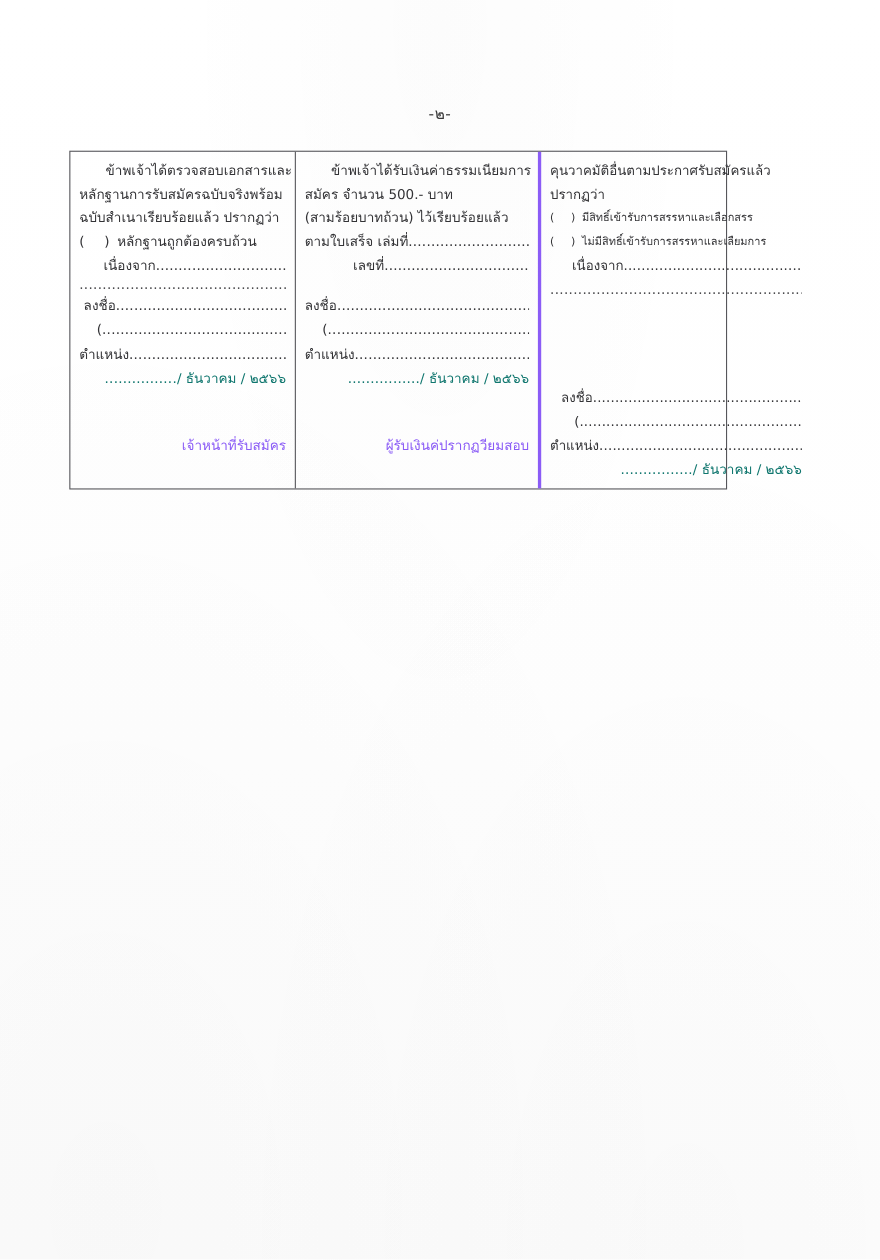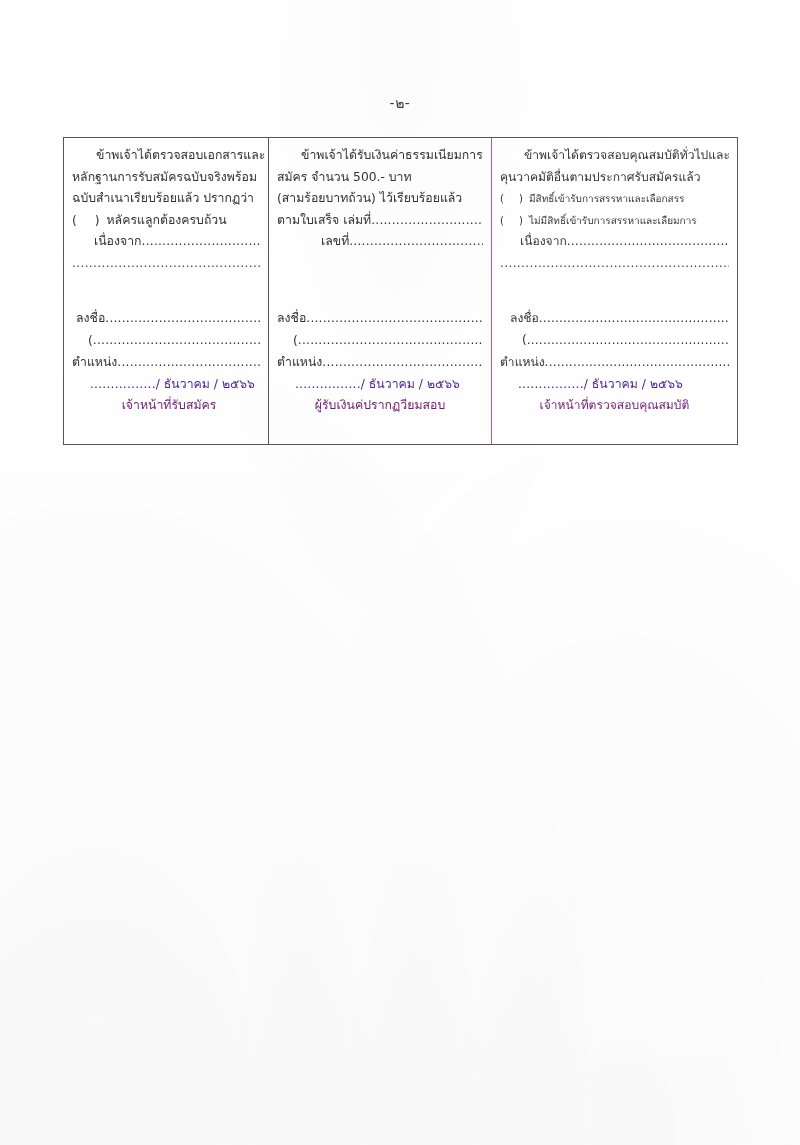--- a/index.html
+++ b/index.html
@@ -40,36 +40,36 @@
     font-size: 14px;
     letter-spacing: 0.5px;
     color: #3a3a3a;
   }
 
   
   .form-table {
     position: absolute;
     left: 63px;
     top: 137px;
-    width: 675px;
+    width: 598px;
     height: 308px;
     border: 1px solid #56565a;
     display: flex;
     box-sizing: border-box;
     background: transparent;
   }
   .form-col {
     box-sizing: border-box;
     padding: 7px 8px 6px 8px;
     display: flex;
     flex-direction: column;
     position: relative;
   }
   .col-1 { width: 205px; border-right: 1px solid #56565a; }
-  .col-2 { width: 223px; border-right: 1px solid #8b5cf6; }
+  .col-2 { width: 223px; border-right: 3px solid #8b5cf6; }
   .col-3 { width: 245px; }
 
   .stmt {
     font-size: 12.3px;
     line-height: 21.5px;
     color: #333336;
     white-space: nowrap;
   }
   .stmt.indent-first { text-indent: 24px; }
   .col-3 .stmt { font-size: 12.1px; }
@@ -128,32 +128,33 @@
   }
   .col-3 .sig-line, .col-3 .sig-paren, .col-3 .pos-line { font-size: 12.1px; }
   .sig-paren { padding-left: 16px; }
   .col-3 .sig-paren { padding-left: 22px; }
   .col-1 .sig-line, .col-3 .sig-line { padding-left: 4px; }
   .col-3 .sig-line { padding-left: 10px; }
 
   .date-line {
     font-size: 12.3px;
     line-height: 22px;
-    color: #4c1d95;
-    text-align: left;
+    color: #0f766e;
+    text-align: right;
     white-space: nowrap;
     padding-left: 18px;
   }
   .role-line {
     font-size: 12.3px;
     line-height: 21px;
-    color: #701a75;
-    text-align: center;
+    color: #8b5cf6;
+    text-align: right;
     white-space: nowrap;
     padding-bottom: 22px;
+    margin-top: 40px;
   }
   .col-3 .role-line { font-size: 12.1px; }
   .col-1 .role-line { padding-left: 6px; }
 
   .dots { letter-spacing: 0.2px; }
 </style>
 </head>
 <body>
 
 <div class="paper-noise"></div>
@@ -162,21 +163,21 @@
 
 <div class="form-table">
 
   <div class="form-col col-1">
 
     <div class="stmt indent-first">ข้าพเจ้าได้ตรวจสอบเอกสารและ</div>
     <div class="stmt">หลักฐานการรับสมัครฉบับจริงพร้อม</div>
     <div class="stmt">ฉบับสำเนาเรียบร้อยแล้ว ปรากฏว่า</div>
 
     <div class="opt-row">
-      <span class="paren-box">(    )</span><span>หลัครแลูกต้องครบถ้วน</span>
+      <span class="paren-box">(    )</span><span>หลักฐานถูกต้องครบถ้วน</span>
     </div>
 
 
     <div class="sub-line">
       <span>เนื่องจาก</span><span class="dots">..............................................</span>
     </div>
 
     <div class="full-dots">......................................................................</div>
 
     <div class="spacer"></div>
@@ -232,22 +233,22 @@
         <span>ธันวาคม</span>
         <span>/</span>
         <span>๒๕๖๖</span>
       </div>
       <div class="role-line">ผู้รับเงินค่ปรากฏวียมสอบ</div>
     </div>
   </div>
 
   <div class="form-col col-3">
 
-    <div class="stmt indent-first">ข้าพเจ้าได้ตรวจสอบคุณสมบัติทั่วไปและ</div>
     <div class="stmt">คุนวาคมัติอื่นตามประกาศรับสมัครแล้ว</div>
+    <div class="stmt">ปรากฏว่า</div>
 
     <div class="opt-row">
       <span class="paren-box">(    )</span><span>มีสิทธิ์เข้ารับการสรรหาและเลือกสรร</span>
     </div>
 
     <div class="opt-row">
       <span class="paren-box">(    )</span><span>ไม่มีสิทธิ์เข้ารับการสรรหาและเลืยมการ</span>
     </div>
 
     <div class="sub-line">
@@ -267,17 +268,16 @@
       </div>
       <div class="pos-line">
         <span>ตำแหน่ง</span><span class="dots">..............................................................</span>
       </div>
       <div class="date-line">
         <span class="dots">................</span><span>/</span>
         <span>ธันวาคม</span>
         <span>/</span>
         <span>๒๕๖๖</span>
       </div>
-      <div class="role-line">เจ้าหน้าที่ตรวจสอบคุณสมบัติ</div>
     </div>
   </div>
 
 </div>
 
 </body></html>

